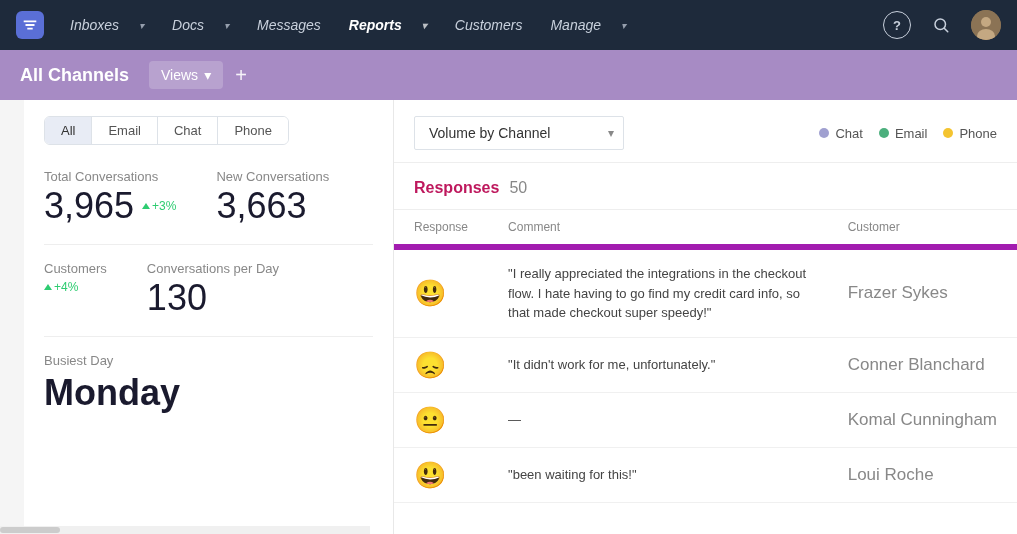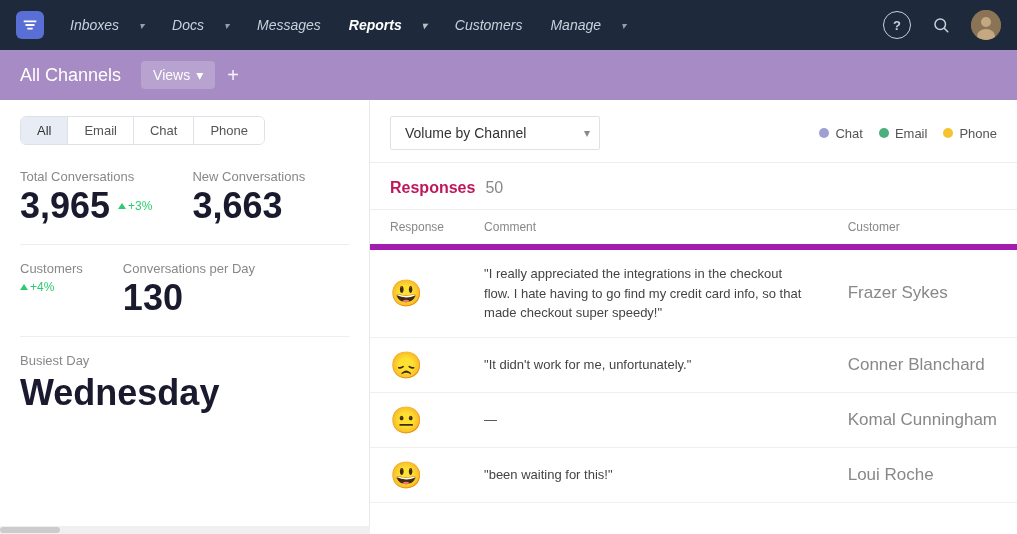--- a/index.html
+++ b/index.html
@@ -60,21 +60,21 @@
       background: #a78bc4;
       height: 50px;
       display: flex;
       align-items: center;
       padding: 0 20px;
       gap: 0;
     }
     .subheader-title {
       color: white;
       font-size: 18px;
-      font-weight: 400;
+      font-weight: 700;
       padding-right: 20px;
     }
     .subheader-views {
       background: rgba(255,255,255,0.2);
       color: white;
       font-size: 14px;
       padding: 6px 12px;
       border-radius: 4px;
       display: flex; align-items: center; gap: 6px;
       cursor: pointer;
@@ -84,20 +84,21 @@
       font-size: 20px;
       margin-left: 12px;
       cursor: pointer;
       opacity: 0.9;
     }
 
     
     .main-content {
       display: flex;
       height: 434px;
+      margin-left: 24px;
     }
 
     
     .left-panel {
       width: 370px;
       background: white;
       border-right: 1px solid #e8e8e8;
       padding: 16px 20px;
       flex-shrink: 0;
     }
@@ -139,21 +140,21 @@
       color: #888;
       margin-bottom: 4px;
     }
     .stat-value-row {
       display: flex;
       align-items: center;
       gap: 8px;
     }
     .stat-value {
       font-size: 36px;
-      font-weight: 700;
+      font-weight: 400;
       color: #1a1a2e;
       line-height: 1;
     }
     .stat-badge {
       display: flex;
       align-items: center;
       gap: 2px;
       font-size: 12px;
       color: #2ecc71;
       font-weight: 500;
@@ -409,21 +410,21 @@
         <div class="stat-value-row">
           <div class="stat-value">130</div>
         </div>
       </div>
     </div>
 
     <hr class="divider">
 
     <div class="stat-block">
       <div class="busiest-label">Busiest Day</div>
-      <div class="busiest-value">Wednesday</div>
+      <div class="busiest-value">Monday</div>
     </div>
 
     <div class="bottom-scroll" style="position: absolute; bottom: 0; left: 0; width: 370px;">
       <div class="bottom-scroll-bar"></div>
     </div>
   </div>
 
   <div class="right-panel">
 
     <div class="chart-area">

